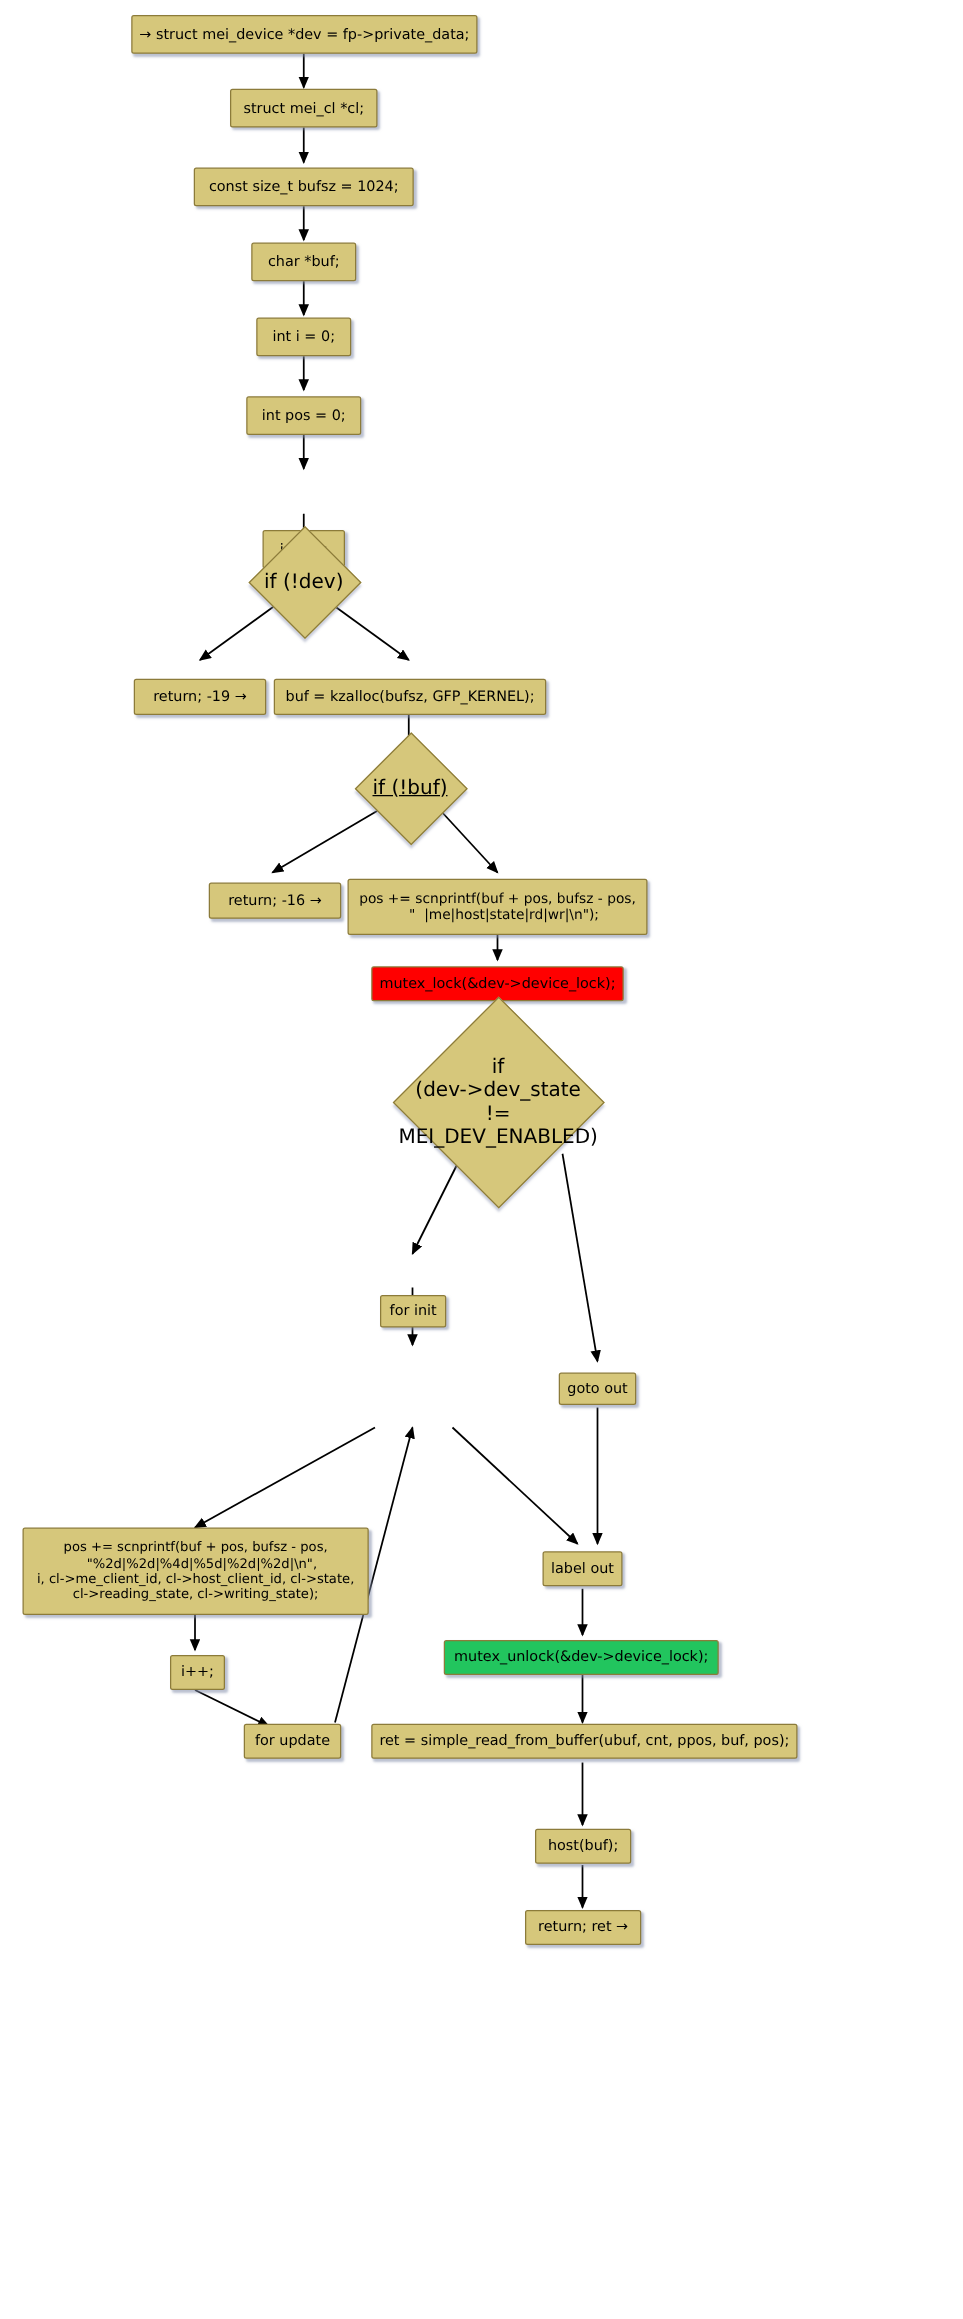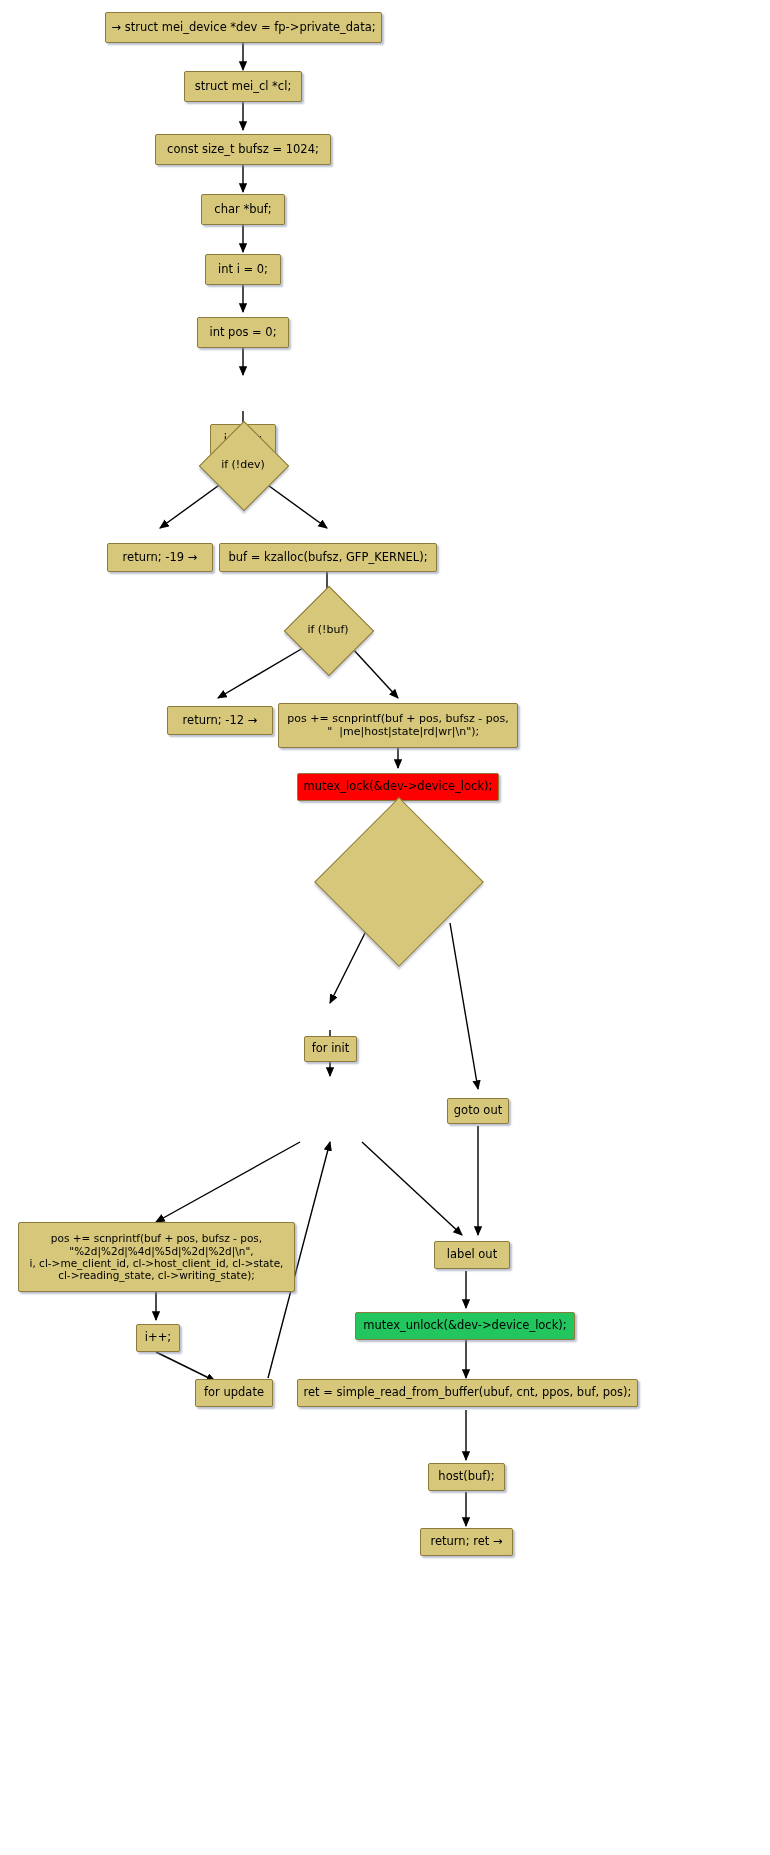--- a/index.html
+++ b/index.html
@@ -10,21 +10,21 @@
         justify-content:center;text-align:center;color:#000000;white-space:pre;
         line-height:1.18;}
   .proc{background:#D6C77B;border:1px solid #8C7B3A;border-radius:2px;
         box-shadow:2px 2px 2px rgba(130,140,170,.55);font-size:11.5px;padding:3px 8px;}
   .proc.red{background:#FF0000;border:1px solid #8C7B3A;}
   .proc.green{background:#22c55e;border:1px solid #8C7B3A;}
   .diamond{background:transparent;border:none;box-shadow:none;}
   .diamond .dshape{position:absolute;left:0;top:0;width:100%;height:100%;
         background:#D6C77B;border:1px solid #8C7B3A;
         transform:rotate(45deg);box-shadow:2px 2px 2px rgba(130,140,170,.45);}
-  .diamond .dlabel{position:relative;z-index:2;font-size:11px;}
+  .diamond .dlabel{position:relative;z-index:2;font-size:16px;}
   .dwrap{position:absolute;display:flex;align-items:center;justify-content:center;}
 </style>
 </head>
 <body>
 
 <div id="page">
 
   <svg id="edges" viewBox="0 0 770 1855" xmlns="http://www.w3.org/2000/svg">
     <defs>
       <marker id="ah" markerWidth="9" markerHeight="9" refX="6.2" refY="3" orient="auto" markerUnits="strokeWidth">
@@ -81,50 +81,54 @@
       <div class="dshape" style="width:62px;height:62px;left:13px;top:-13px;"></div>
       <div class="dlabel">if (!dev)</div>
     </div>
   </div>
 
   <div class="node proc" style="left:107px;top:543px;width:106px;height:29px;">return; -19 →</div>
 
   <div class="node proc" style="left:219px;top:543px;width:218px;height:29px;">buf = kzalloc(bufsz, GFP_KERNEL);</div>
 
   <div class="dwrap" style="left:284px;top:612px;width:88px;height:36px;">
-    <div class="node diamond" style="position:relative;width:88px;height:36px;">
+    <div class="node diamond" style="position:relative;width:88px;height:36px;text-decoration:underline;">
       <div class="dshape" style="width:62px;height:62px;left:13px;top:-13px;"></div>
       <div class="dlabel">if (!buf)</div>
     </div>
   </div>
 
-  <div class="node proc" style="left:167px;top:706px;width:106px;height:29px;">return; -12 →</div>
+  <div class="node proc" style="left:167px;top:706px;width:106px;height:29px;">return; -16 →</div>
 
   <div class="node proc" style="left:278px;top:703px;width:240px;height:45px;font-size:11px;">pos += scnprintf(buf + pos, bufsz - pos,
    "  |me|host|state|rd|wr|\n");</div>
 
   <div class="node proc red" style="left:297px;top:773px;width:202px;height:28px;">mutex_lock(&amp;dev-&gt;device_lock);</div>
 
   <div class="dwrap" style="left:277px;top:840px;width:243px;height:83px;">
     <div class="node diamond" style="position:relative;width:243px;height:83px;">
       <div class="dshape" style="width:118px;height:118px;left:62px;top:-18px;"></div>
+      <div class="dlabel">if
+(dev-&gt;dev_state
+!=
+MEI_DEV_ENABLED)</div>
     </div>
   </div>
 
   <div class="node proc" style="left:304px;top:1008px;width:53px;height:26px;margin-top:28px;">for init</div>
 
   <div class="node proc" style="left:447px;top:1098px;width:62px;height:26px;">goto out</div>
 
 
   <div class="node proc" style="left:18px;top:1222px;width:277px;height:70px;font-size:10.5px;">pos += scnprintf(buf + pos, bufsz - pos,
    "%2d|%2d|%4d|%5d|%2d|%2d|\n",
 i, cl-&gt;me_client_id, cl-&gt;host_client_id, cl-&gt;state,
 cl-&gt;reading_state, cl-&gt;writing_state);</div>
 
-  <div class="node proc" style="left:434px;top:1241px;width:76px;height:28px;">label out</div>
+  <div class="node proc" style="left:434px;top:1241px;width:64px;height:28px;">label out</div>
 
   <div class="node proc" style="left:136px;top:1324px;width:44px;height:28px;">i++;</div>
 
   <div class="node proc green" style="left:355px;top:1312px;width:220px;height:28px;">mutex_unlock(&amp;dev-&gt;device_lock);</div>
 
   <div class="node proc" style="left:195px;top:1379px;width:78px;height:28px;">for update</div>
 
   <div class="node proc" style="left:297px;top:1379px;width:341px;height:28px;">ret = simple_read_from_buffer(ubuf, cnt, ppos, buf, pos);</div>
 
   <div class="node proc" style="left:428px;top:1463px;width:77px;height:28px;">host(buf);</div>

